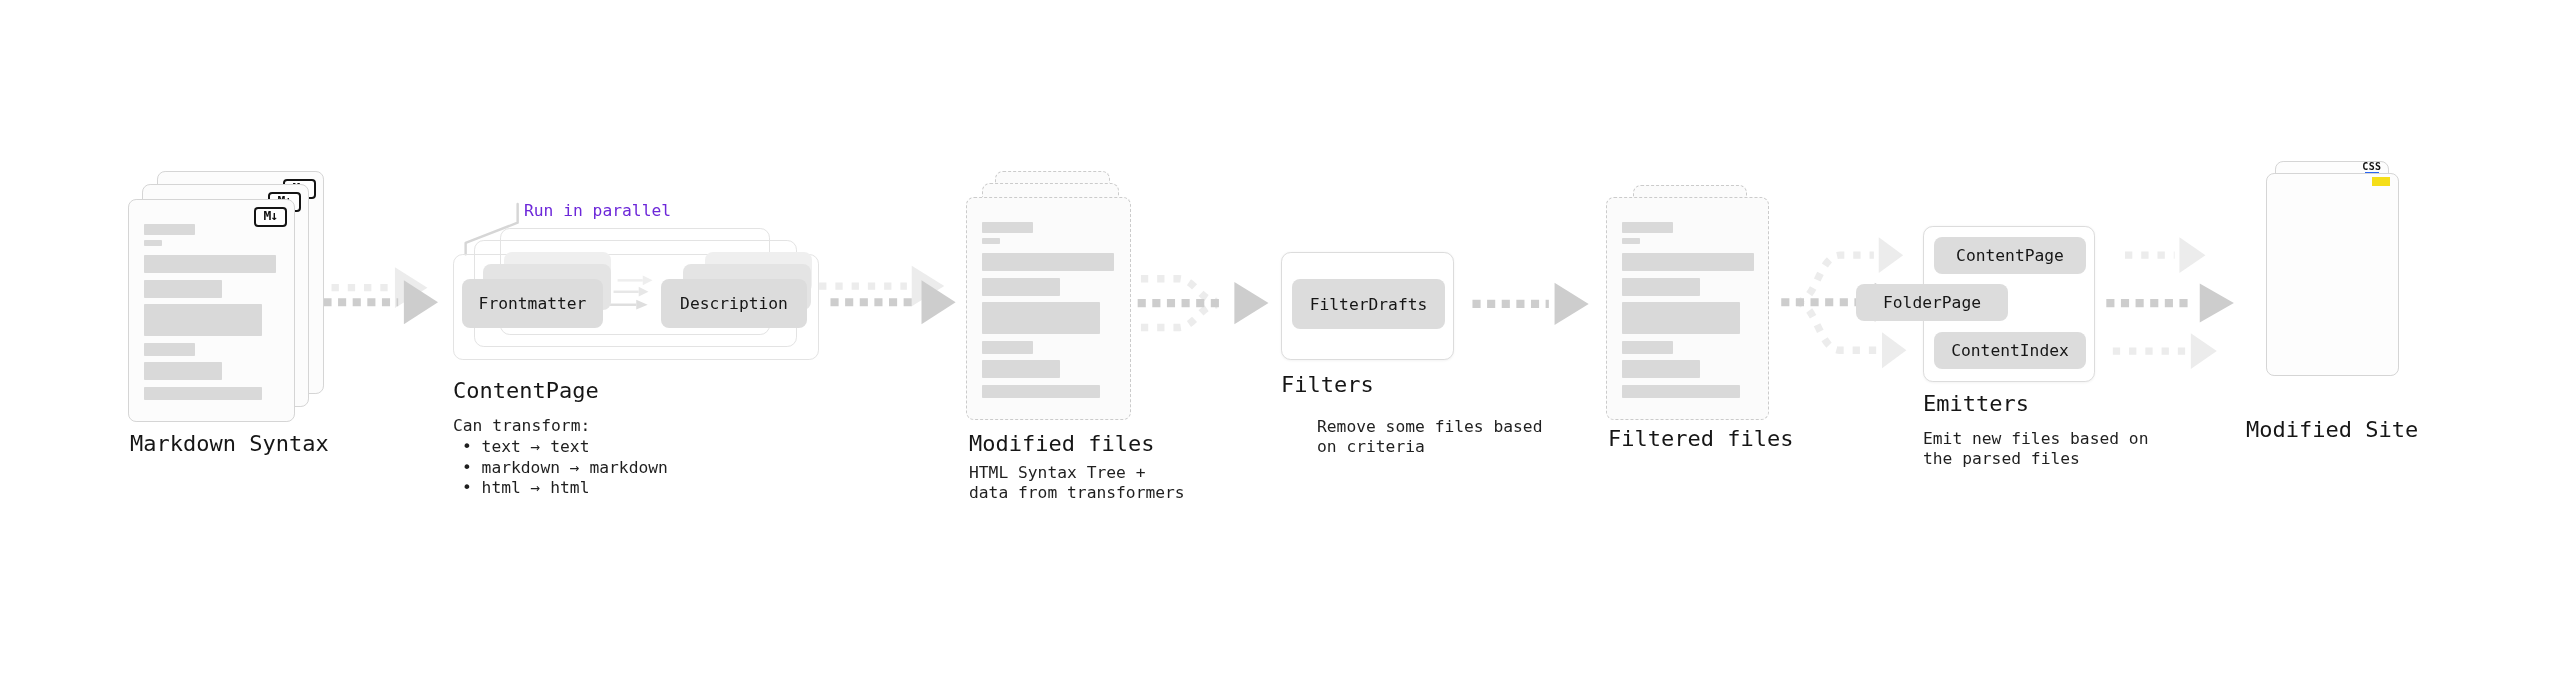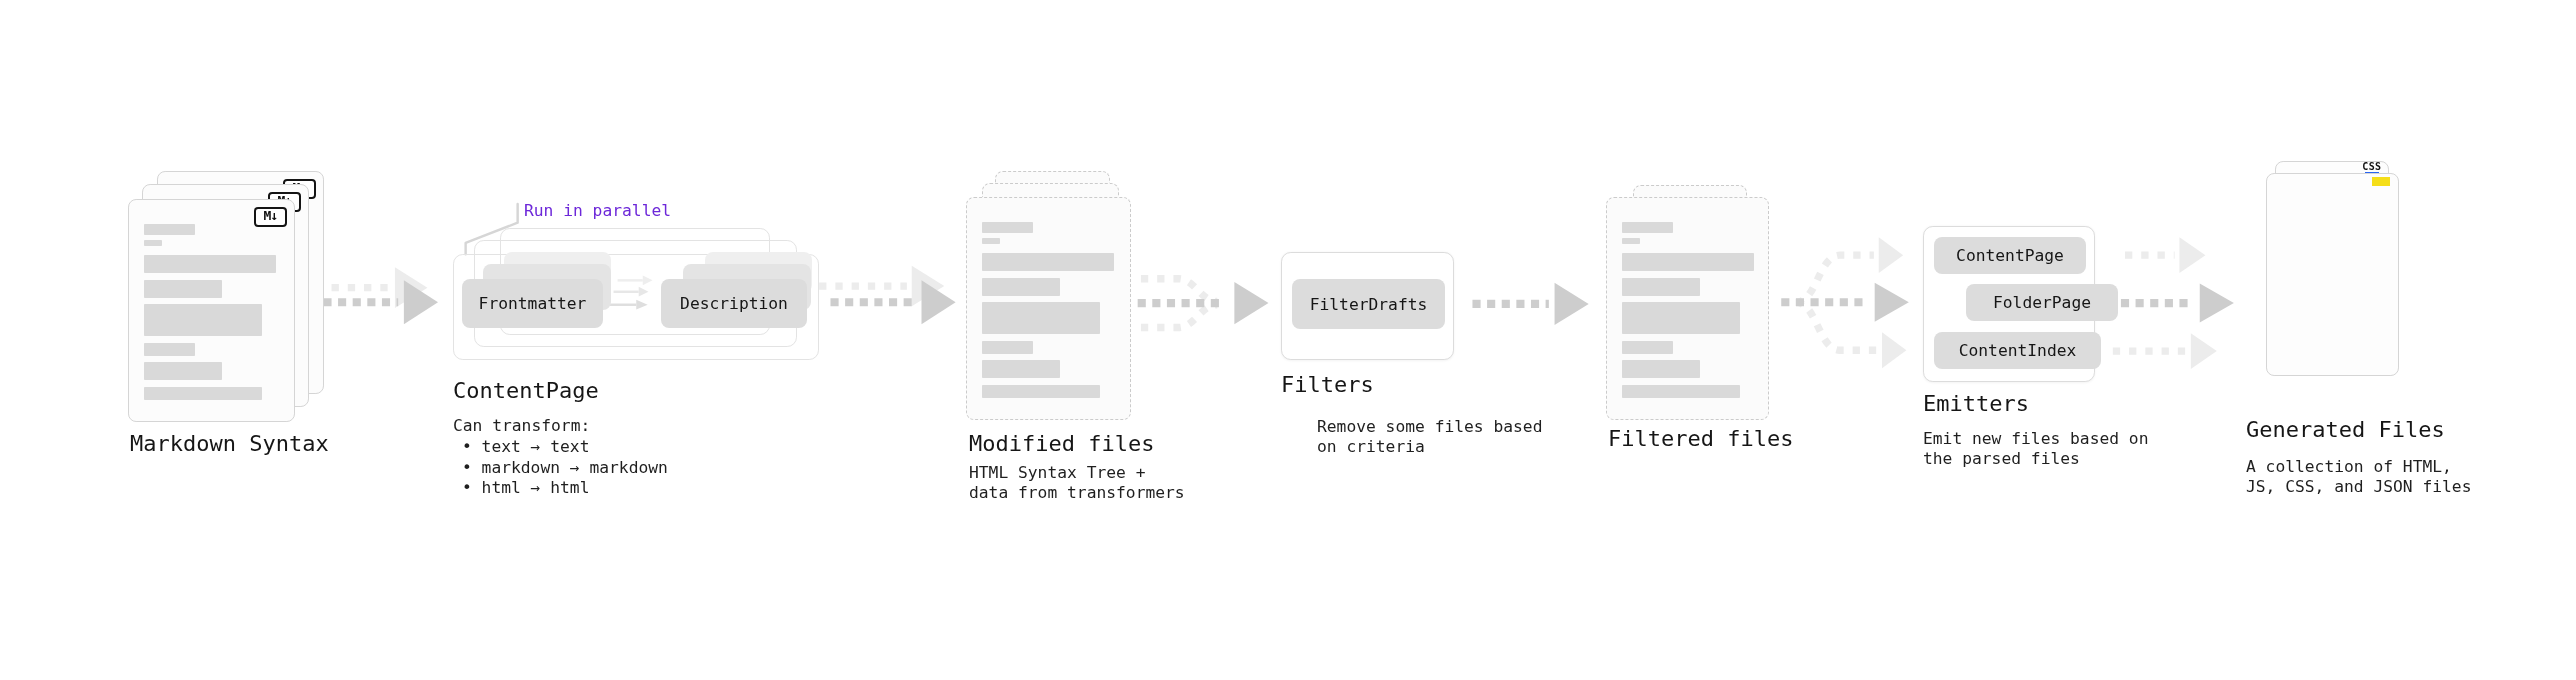--- a/index.html
+++ b/index.html
@@ -212,33 +212,31 @@
       <div class="bar" style="width:118px;height:32px;margin-bottom:6.5px"></div>
       <div class="bar" style="width:51px;height:13px;margin-bottom:6.5px"></div>
       <div class="bar" style="width:78px;height:18px;margin-bottom:6.5px"></div>
       <div class="bar" style="width:118px;height:13px"></div>
     </div>
   </div>
   <div class="sec-title" style="left:1608px;top:427px;">Filtered files</div>
 
   <div class="panel" style="left:1923px;top:226px;width:172px;height:156px;"></div>
   <div class="pill" style="left:1934px;top:237px;width:152px;height:37px;">ContentPage</div>
-  <div class="pill" style="left:1966px;top:284px;width:152px;height:37px;">FolderPage</div>
-  <div class="pill" style="left:1934px;top:332px;width:167px;height:37px;">ContentIndex</div>
+  <div class="pill" style="left:1856px;top:284px;width:152px;height:37px;">FolderPage</div>
+  <div class="pill" style="left:1934px;top:332px;width:152px;height:37px;">ContentIndex</div>
   <div class="sec-title" style="left:1923px;top:392px;">Emitters</div>
   <div class="sec-desc" style="left:1923px;top:429px;">Emit new files based on
 the parsed files</div>
 
   <div class="doc-card" style="left:2275px;top:161px;width:114px;height:203px;background:#fdfdfd;">
     <div class="css-badge">
       <div class="css-word">CSS</div>
       <div class="css-bar"></div>
     </div>
   </div>
   <div class="doc-card" style="left:2266px;top:173px;width:133px;height:203px;background:#fdfdfd;">
     <div class="js-badge"></div>
   </div>
-  <div class="sec-title" style="left:2246px;top:418px;">Generated Files</div>
-  <div class="sec-desc" style="left:2246px;top:457px;line-height:19.5px;">A collection of HTML,
-JS, CSS, and JSON files</div>
+  <div class="sec-title" style="left:2246px;top:418px;">Modified Site</div>
 
 </div>
 
 
 </body></html>

